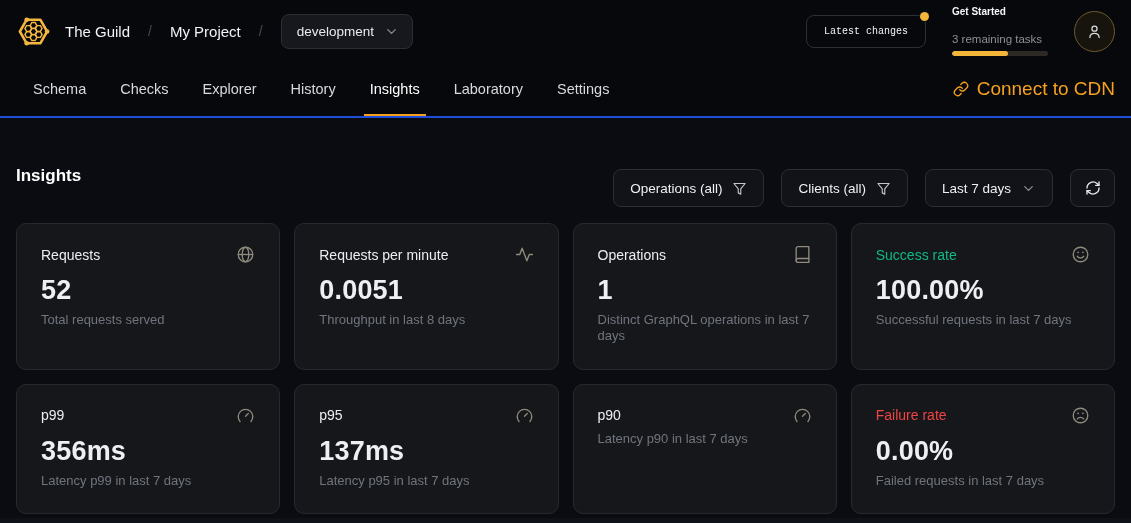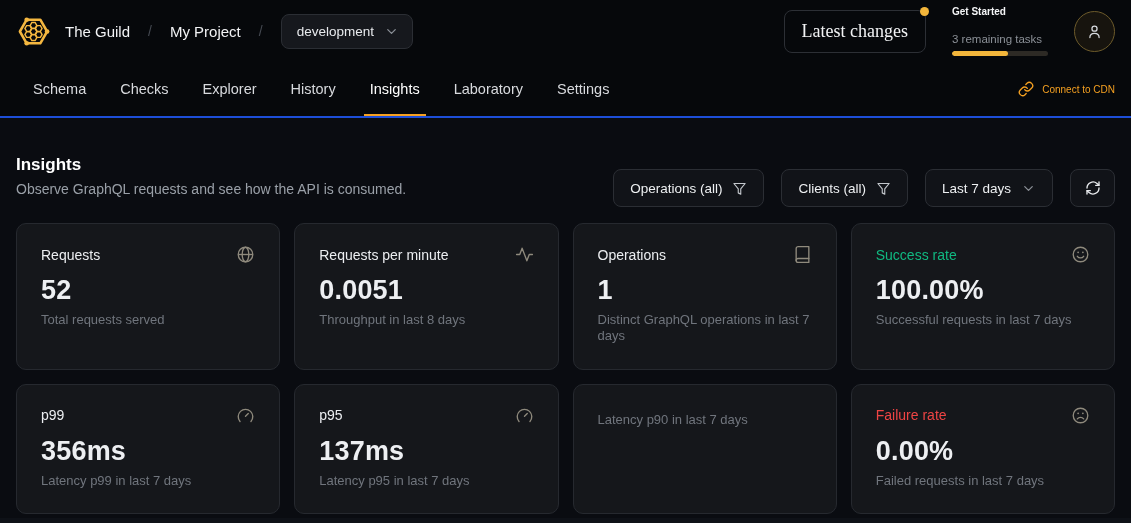--- a/index.html
+++ b/index.html
@@ -22,21 +22,21 @@
   .env-select {
     display:flex; align-items:flex-start; gap:10px;
     background:#16181d; border:1px solid #2b2e34; border-radius:8px;
     color:#e8eaed; font-size:13.5px; font-family:inherit;
     padding:9px 13px 9px 15px; cursor:pointer;
   }
   .env-select svg { color:#8b9097; }
   .header-right { margin-left:auto; display:flex; align-items:center; gap:26px; }
   .latest-btn {
     position:relative; background:transparent; border:1px solid #2c2f35; border-radius:8px;
-    color:#f2f3f5; font-size:18px; font-family:Liberation Serif, serif; padding:10px 17px; cursor:pointer;
+    color:#f2f3f5; font-size:10px; font-family:Liberation Mono, monospace; padding:10px 17px; cursor:pointer;
   }
   .notif-dot { position:absolute; top:-4px; right:-4px; width:9px; height:9px; border-radius:50%; background:#f3b63b; }
   .get-started { width:96px; cursor:pointer; }
   .gs-title { font-size:10px; font-weight:700; color:#f4f5f7; }
   .gs-sub { font-size:11.5px; color:#8b9097; margin-top:16px; white-space:nowrap; }
   .gs-bar { margin-top:6px; height:5px; border-radius:3px; background:#2d2a25; overflow:hidden; width:96px; }
   .gs-fill { height:100%; background:#f3b63b; border-radius:3px; }
   .avatar {
     width:41px; height:41px; border-radius:50%;
     background:#17140e; border:1.5px solid #6d5b2b;
@@ -50,21 +50,21 @@
   .tab {
     position:relative; background:none; border:none; color:#d8dade;
     font-size:14.5px; font-family:inherit; padding:0 17px; cursor:pointer;
   }
   .tab.active { color:#ffffff; font-weight:500; }
   .tab.active::after {
     content:""; position:absolute; left:11px; right:11px; bottom:0; height:2px; background:#f5a021;
   }
   .cdn-link {
     margin-left:auto; display:flex; align-items:center; gap:8px;
-    color:#f5a021; font-size:10px; text-decoration:none; cursor:pointer;
+    color:#f5a021; font-size:19px; text-decoration:none; cursor:pointer;
   }
 
   
   main { padding:26px 16px 0; }
   .page-head { display:flex; align-items:center; justify-content:space-between; }
   .page-title { font-size:17px; font-weight:700; color:#ffffff; }
   .page-sub { font-size:14px; color:#9aa0a8; margin-top:6px; }
   .filters { display:flex; align-items:center; gap:17px; }
   .filter-btn {
     display:flex; align-items:center; gap:10px; height:38px;
@@ -161,21 +161,20 @@
       </svg>
       <span>Connect to CDN</span>
     </a>
   </nav>
 </div>
 
 <main>
   <div class="page-head">
     <div>
       <h1 class="page-title">Insights</h1>
-      <p class="page-sub">Observe GraphQL requests and see how the API is consumed.</p>
     </div>
     <div class="filters">
       <button class="filter-btn">
         <span>Operations (all)</span>
         <svg width="15" height="15" viewBox="0 0 24 24" fill="none" stroke="currentColor" stroke-width="1.8" stroke-linejoin="round">
             <path d="M21 4H3l7 8.5V19l4 2v-8.5L21 4z"></path>
           </svg>
       </button>
       <button class="filter-btn">
         <span>Clients (all)</span>
@@ -281,20 +280,29 @@
               <path d="m12 13 3.5-3.5"></path>
               <path d="M5.1 19.5a9.2 9.2 0 1 1 13.8 0"></path>
             </svg>
           </span>
     </div>
     <div class="card-value">137ms</div>
     <div class="card-desc">Latency p95 in last 7 days</div>
   </div>
 
   <div class="card">
+    <div class="card-top">
+      <span class="card-title">p90</span>
+      <span class="card-icon">
+            <svg width="19" height="19" viewBox="0 0 24 24" fill="none" stroke="currentColor" stroke-width="1.7" stroke-linecap="round">
+              <path d="m12 13 3.5-3.5"></path>
+              <path d="M5.1 19.5a9.2 9.2 0 1 1 13.8 0"></path>
+            </svg>
+          </span>
+    </div>
     <div class="card-desc">Latency p90 in last 7 days</div>
   </div>
 
   <div class="card">
     <div class="card-top">
       <span class="card-title" style="color: rgb(239, 68, 68);">Failure rate</span>
       <span class="card-icon">
             <svg width="19" height="19" viewBox="0 0 24 24" fill="none" stroke="currentColor" stroke-width="1.7" stroke-linecap="round">
               <circle cx="12" cy="12" r="9.2"></circle>
               <path d="M16 16.3s-1.5-2-4-2-4 2-4 2"></path>

